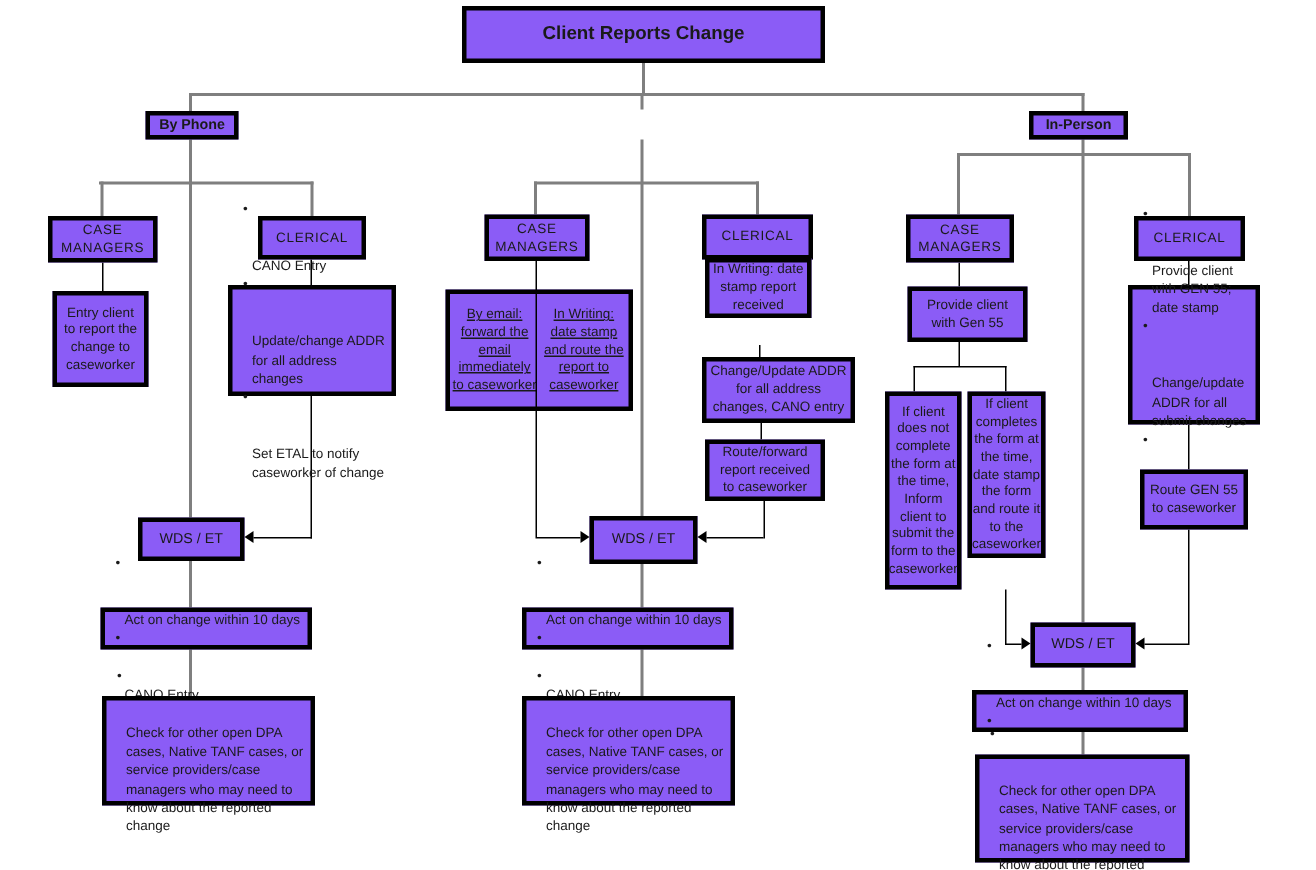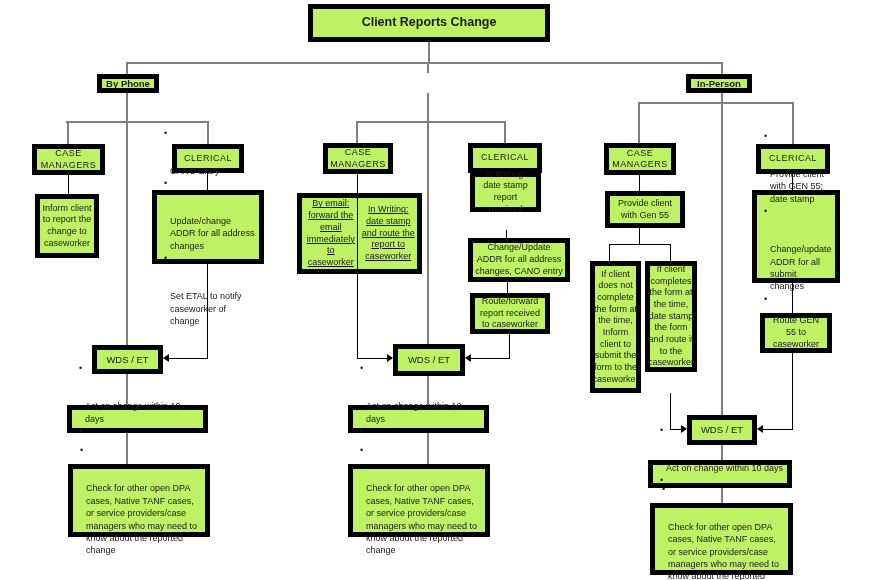--- a/index.html
+++ b/index.html
@@ -2,21 +2,21 @@
 <html><head>
 <meta charset="utf-8">
 <style>
   html,body{margin:0;padding:0;background:#fff;}
   #canvas{
     position:relative;width:877px;height:580px;background:#ffffff;
     font-family:"Liberation Sans","DejaVu Sans",sans-serif;color:#1a1a1a;
     overflow:hidden;
   }
   .box{
-    position:absolute;border:5px solid #000000;background:#bef264;
+    position:absolute;border:3px solid #000000;background:#8b5cf6;
     display:flex;align-items:center;justify-content:center;
     text-align:center;font-size:9px;line-height:1.25;
     box-sizing:border-box;padding:2px;z-index:1;
   }
   .title{font-size:12.5px;font-weight:bold;}
   .lbl{font-size:9.5px;font-weight:bold;}
   .hdr{letter-spacing:.5px;}
   .wds{font-size:9.5px;}
   .bullets{flex-direction:column;align-items:stretch;justify-content:center;
     text-align:left;padding:3px 3px 3px 4px;line-height:1.38;}
@@ -95,21 +95,21 @@
   <div class="arr arr-r" style="left:387px;top:354px"></div>
   <div class="arr arr-l" style="left:465px;top:354px"></div>
   <div class="arr arr-r" style="left:681px;top:425px"></div>
   <div class="arr arr-l" style="left:757px;top:425px"></div>
 
   <div class="box title" style="left:308px;top:4px;width:242px;height:38px">Client Reports Change</div>
   <div class="box lbl" style="left:97px;top:74px;width:62px;height:19px">By Phone</div>
   <div class="box lbl" style="left:686px;top:74px;width:66px;height:19px">In-Person</div>
 
   <div class="box hdr" style="left:32px;top:144px;width:73px;height:31px">CASE MANAGERS</div>
-  <div class="box tight" style="left:35px;top:194px;width:64px;height:64px">Inform client to report the change to caseworker</div>
+  <div class="box tight" style="left:35px;top:194px;width:64px;height:64px">Entry client to report the change to caseworker</div>
   <div class="box hdr" style="left:172px;top:144px;width:72px;height:29px">CLERICAL</div>
   <div class="box bullets" style="left:152px;top:190px;width:112px;height:74px">
       <div class="bullet-row">
         <span class="bullet">•</span>
         <span class="btxt">CANO Entry</span>
       </div>
       <div class="bullet-row">
         <span class="bullet">•</span>
         <span class="btxt">Update/change ADDR for all address changes</span>
       </div>

